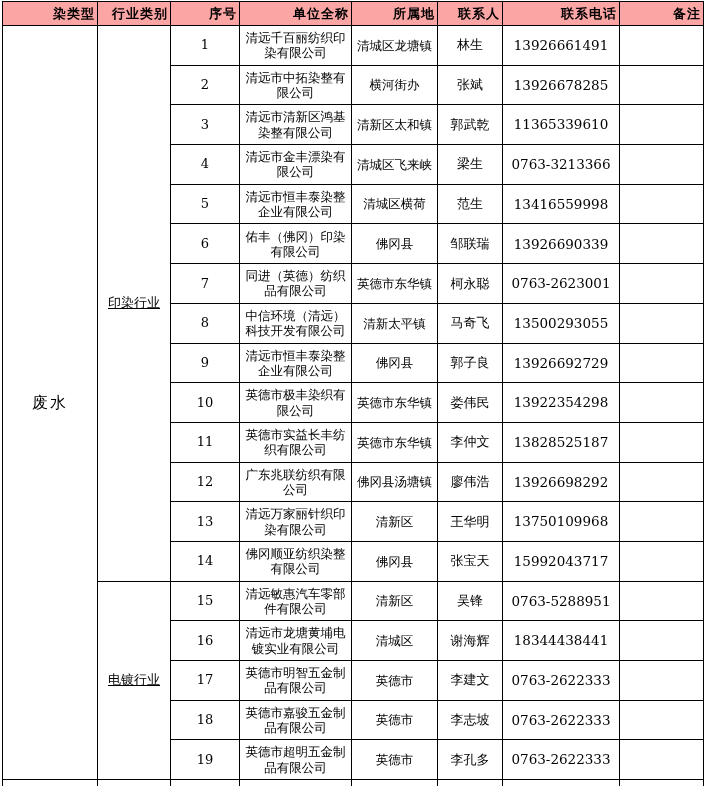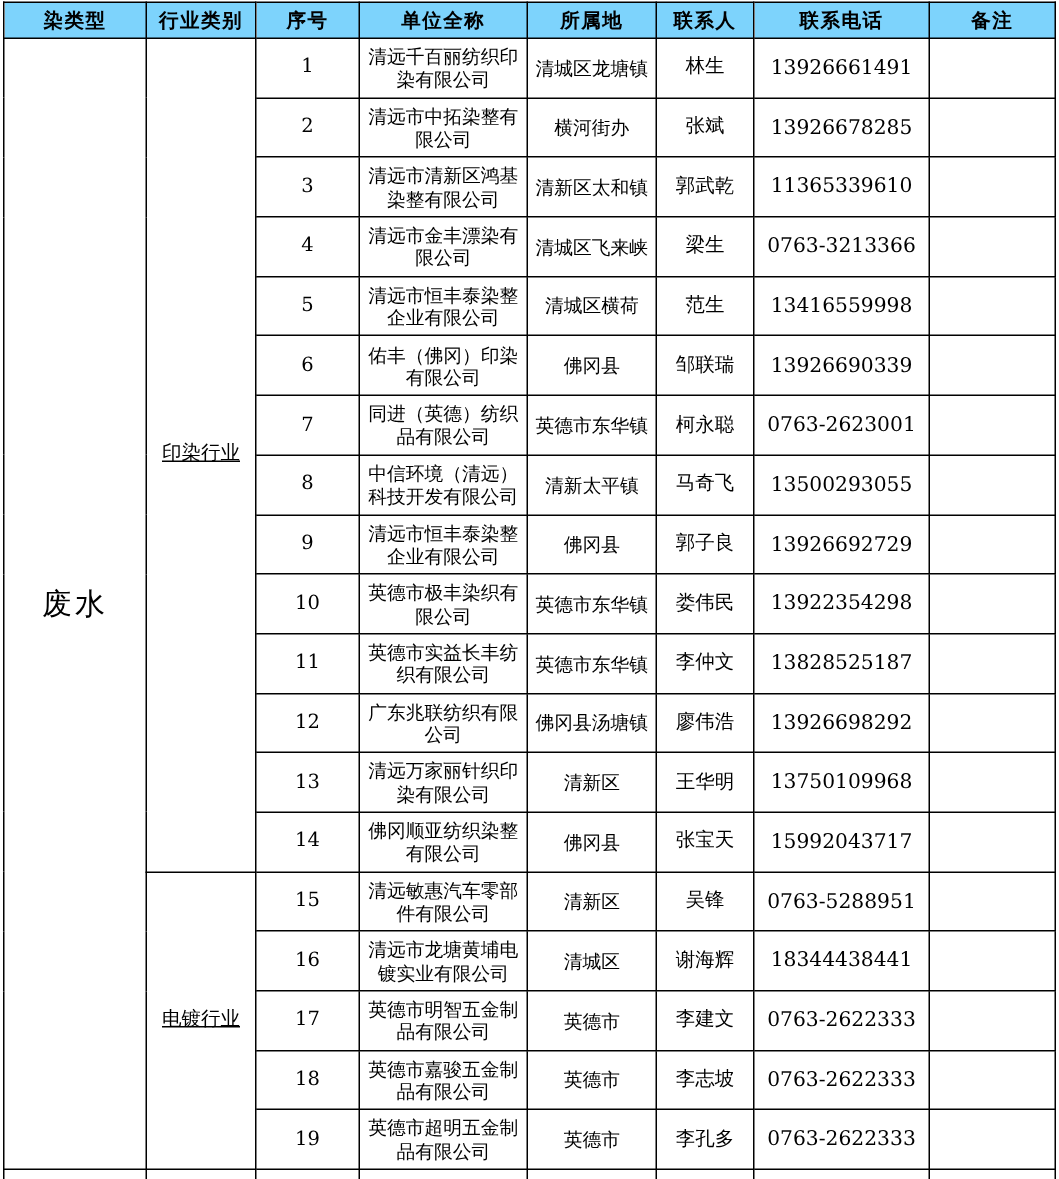--- a/index.html
+++ b/index.html
@@ -24,28 +24,29 @@
   }
   th, td {
     border: 1px solid #000000;
     text-align: center;
     vertical-align: middle;
     overflow: hidden;
     padding: 0 2px;
   }
   thead tr { height: 24px; }
   thead th {
-    background: #7dd3fc;
+    background: #fca5a5;
     font-weight: bold;
     font-size: 13px;
     letter-spacing: 1px;
+    text-align: right;
   }
   tbody tr { height: 39.7px; }
   td { font-size: 12.5px; line-height: 1.22; }
-  td.dye-type { font-size: 20px; letter-spacing: 2px; border-radius: 17px; }
+  td.dye-type { font-size: 16px; letter-spacing: 2px; border-radius: 17px; }
   td.industry { font-size: 13px; text-decoration: underline; }
   td.no   { font-size: 13px; }
   td.company { font-size: 12.5px; padding: 0 4px; }
   td.location { font-size: 12.5px; }
   td.contact { font-size: 13px; margin-top: 47px; }
   td.phone { font-size: 13.5px; }
   tr.partial-row { height: 26px; }
   tr.partial-row td { background: #ffffff; }
 </style>
 </head>

